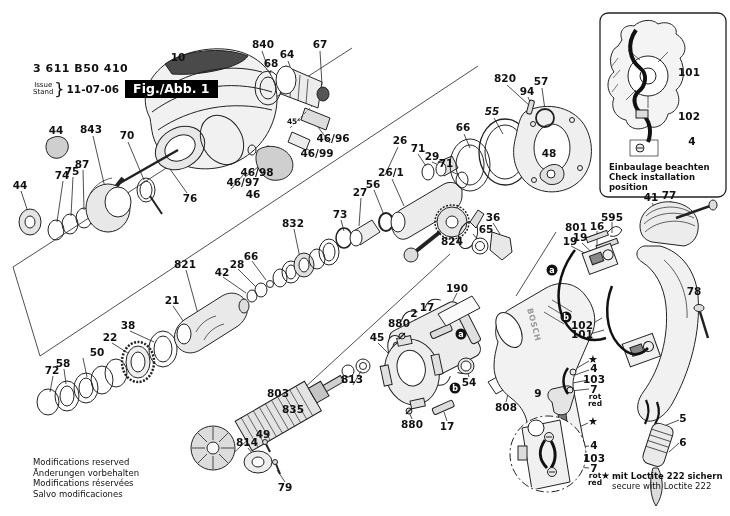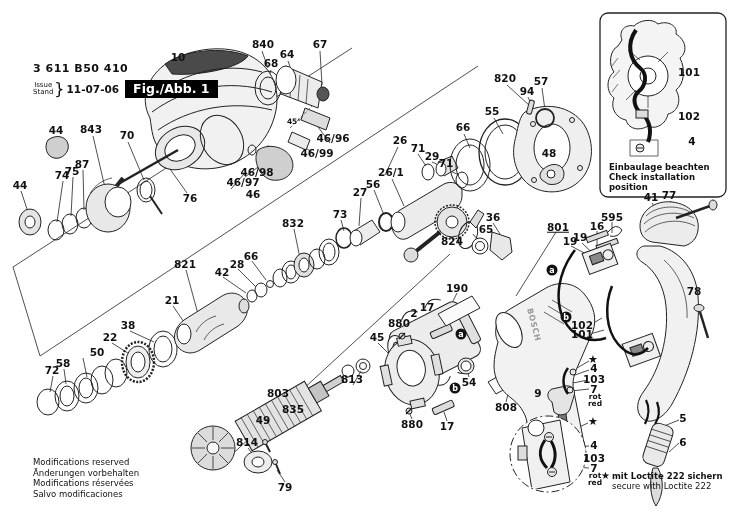--- a/index.html
+++ b/index.html
@@ -317,21 +317,21 @@
 
 <div class="labels-layer" id="labels-layer">
       <span class="plabel" style="left: 178px; top: 57px;">10</span>
       <span class="plabel" style="left: 263px; top: 44px;">840</span>
       <span class="plabel" style="left: 271px; top: 63px;">68</span>
       <span class="plabel" style="left: 287px; top: 54px;">64</span>
       <span class="plabel" style="left: 320px; top: 44px;">67</span>
       <span class="plabel" style="left: 505px; top: 78px;">820</span>
       <span class="plabel" style="left: 527px; top: 91px;">94</span>
       <span class="plabel" style="left: 541px; top: 81px;">57</span>
-      <span class="plabel" style="left: 492px; top: 111px;">55</span>
+      <span class="plabel" style="left: 492px; top: 111px; font-style: italic;">55</span>
       <span class="plabel" style="left: 463px; top: 127px;">66</span>
       <span class="plabel" style="left: 549px; top: 153px;">48</span>
       <span class="plabel" style="left: 56px; top: 130px;">44</span>
       <span class="plabel" style="left: 91px; top: 129px;">843</span>
       <span class="plabel" style="left: 127px; top: 135px;">70</span>
       <span class="plabel" style="left: 82px; top: 164px;">87</span>
       <span class="plabel" style="left: 72px; top: 171px;">75</span>
       <span class="plabel" style="left: 62px; top: 175px;">74</span>
       <span class="plabel" style="left: 20px; top: 185px;">44</span>
       <span class="plabel" style="left: 190px; top: 198px;">76</span>
@@ -357,38 +357,38 @@
       <span class="plabel" style="left: 237px; top: 264px;">28</span>
       <span class="plabel" style="left: 222px; top: 272px;">42</span>
       <span class="plabel" style="left: 185px; top: 264px;">821</span>
       <span class="plabel" style="left: 172px; top: 300px;">21</span>
       <span class="plabel" style="left: 128px; top: 325px;">38</span>
       <span class="plabel" style="left: 110px; top: 337px;">22</span>
       <span class="plabel" style="left: 81px; top: 352px; padding-left: 32px;">50</span>
       <span class="plabel" style="left: 63px; top: 363px;">58</span>
       <span class="plabel" style="left: 52px; top: 370px;">72</span>
       <span class="plabel" style="left: 457px; top: 288px;">190</span>
-      <span class="plabel" style="left: 558px; top: 227px; text-decoration: underline;">801</span>
+      <span class="plabel" style="left: 576px; top: 227px;">801</span>
       <span class="plabel" style="left: 597px; top: 226px;">16</span>
       <span class="plabel" style="left: 580px; top: 237px;">19</span>
       <span class="plabel" style="left: 570px; top: 241px;">19</span>
       <span class="plabel" style="left: 612px; top: 217px;">595</span>
       <span class="plabel" style="left: 651px; top: 197px;">41</span>
       <span class="plabel" style="left: 669px; top: 195px;">77</span>
       <span class="plabel" style="left: 694px; top: 291px;">78</span>
       <span class="plabel" style="left: 582px; top: 325px;">102</span>
       <span class="plabel" style="left: 582px; top: 334px;">101</span>
       <span class="plabel" style="left: 414px; top: 313px;">2</span>
       <span class="plabel" style="left: 399px; top: 323px;">880</span>
       <span class="plabel" style="left: 427px; top: 307px;">17</span>
       <span class="plabel" style="left: 377px; top: 337px;">45</span>
       <span class="plabel" style="left: 352px; top: 379px;">813</span>
       <span class="plabel" style="left: 278px; top: 393px;">803</span>
       <span class="plabel" style="left: 293px; top: 409px;">835</span>
-      <span class="plabel" style="left: 263px; top: 420px;">49</span>
+      <span class="plabel" style="left: 263px; top: 434px;">49</span>
       <span class="plabel" style="left: 247px; top: 442px;">814</span>
       <span class="plabel" style="left: 285px; top: 487px;">79</span>
       <span class="plabel" style="left: 469px; top: 382px;">54</span>
       <span class="plabel" style="left: 447px; top: 426px;">17</span>
       <span class="plabel" style="left: 412px; top: 424px;">880</span>
       <span class="plabel" style="left: 506px; top: 407px;">808</span>
       <span class="plabel" style="left: 538px; top: 393px;">9</span>
       <span class="plabel" style="left: 683px; top: 418px;">5</span>
       <span class="plabel" style="left: 683px; top: 442px;">6</span>
       <span class="plabel star" style="left: 593px; top: 359px;">★</span>

